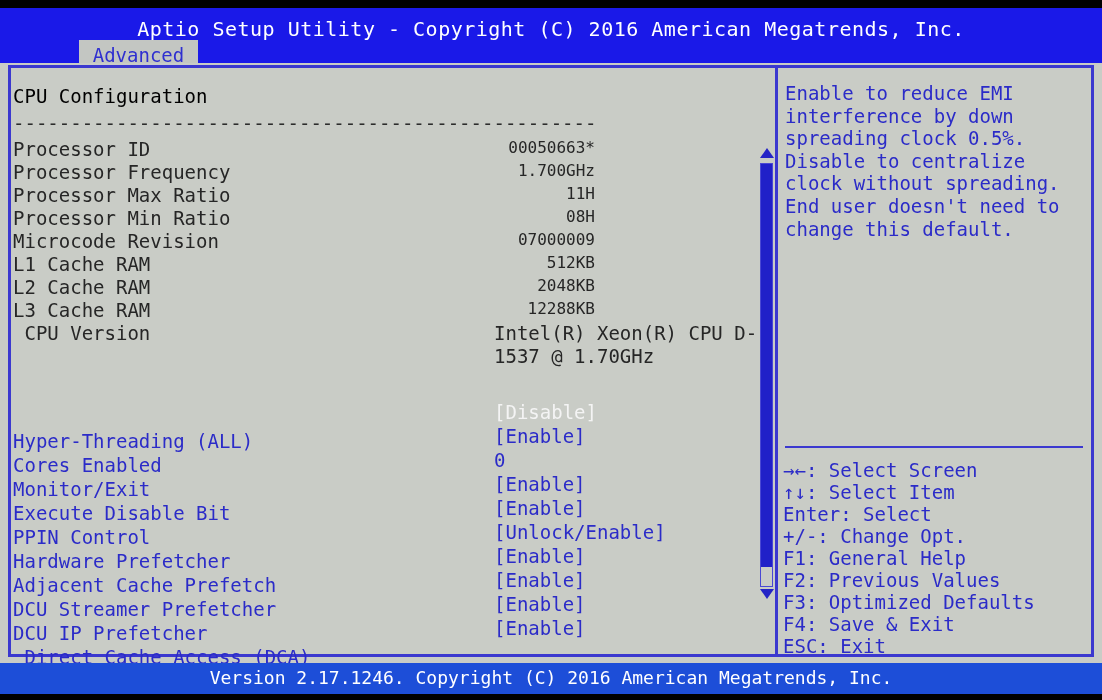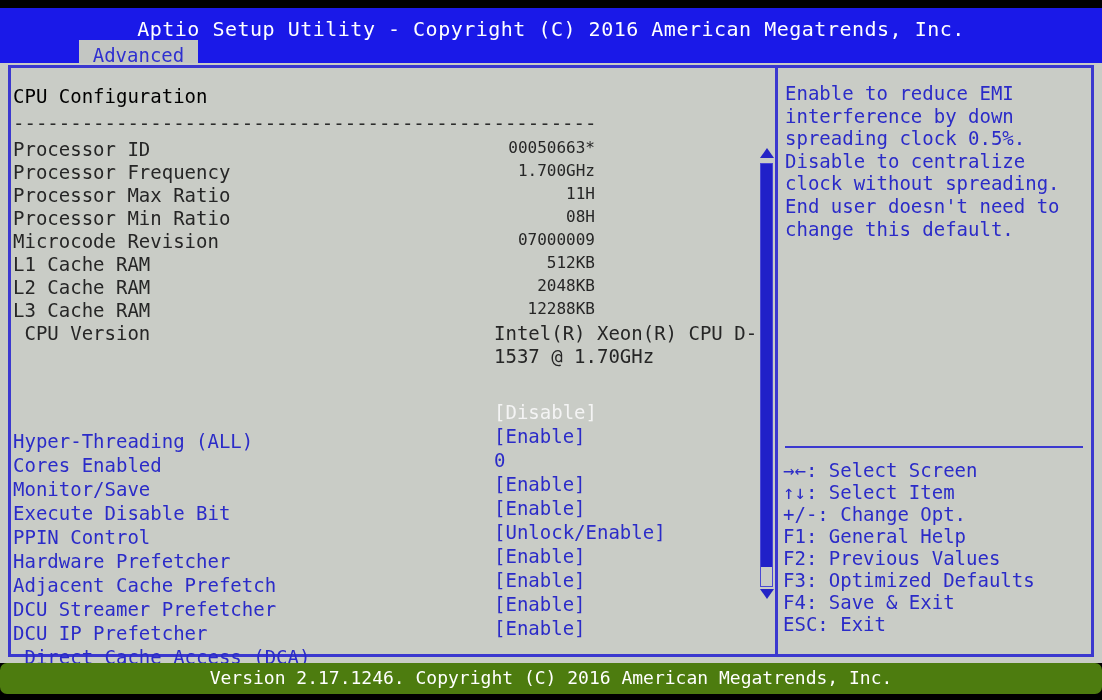--- a/index.html
+++ b/index.html
@@ -211,22 +211,21 @@
     height: 22px;
     line-height: 22px;
     white-space: pre;
   }
 
   
   #statusbar {
     position: absolute;
     left: 0; top: 663px;
     width: 1102px; height: 31px;
-    background: #4d7c0f;
-    border-radius: 7px;
+    background: #1d4ed8;
   }
   #status-text {
     position: absolute;
     left: 0; top: 4px;
     width: 1102px;
     text-align: center;
     color: #ffffff;
     font-size: 18px;
     white-space: pre;
   }
@@ -297,21 +296,21 @@
           </div>
           <div class="setting-row" style="top: 362px;">
             <span class="lbl">Hyper-Threading (ALL)</span>
             <span class="val-left" style="top: -5px;">[Enable]</span>
           </div>
           <div class="setting-row" style="top: 386px;">
             <span class="lbl">Cores Enabled</span>
             <span class="val-left" style="top: -5px;">0</span>
           </div>
           <div class="setting-row" style="top: 410px;">
-            <span class="lbl">Monitor/Save</span>
+            <span class="lbl">Monitor/Exit</span>
             <span class="val-left" style="top: -5px;">[Enable]</span>
           </div>
           <div class="setting-row" style="top: 434px;">
             <span class="lbl">Execute Disable Bit</span>
             <span class="val-left" style="top: -5px;">[Enable]</span>
           </div>
           <div class="setting-row" style="top: 458px;">
             <span class="lbl">PPIN Control</span>
             <span class="val-left" style="top: -5px;">[Unlock/Enable]</span>
           </div>
@@ -343,20 +342,21 @@
       <div id="sb-thumb"></div>
       <div id="sb-down" class="sb-arrow"></div>
     </div>
 
     <div id="help-pane">
       <div id="help-text">Enable to reduce EMI interference by down spreading clock 0.5%. Disable to centralize clock without spreading. End user doesn't need to change this default.</div>
       <div id="help-divider"></div>
       <div id="keys">
           <div class="key-line">→←: Select Screen</div>
           <div class="key-line">↑↓: Select Item</div>
+          <div class="key-line">Enter: Select</div>
           <div class="key-line">+/-: Change Opt.</div>
           <div class="key-line">F1: General Help</div>
           <div class="key-line">F2: Previous Values</div>
           <div class="key-line">F3: Optimized Defaults</div>
           <div class="key-line">F4: Save &amp; Exit</div>
           <div class="key-line">ESC: Exit</div>
         </div>
     </div>
   </div>
 

